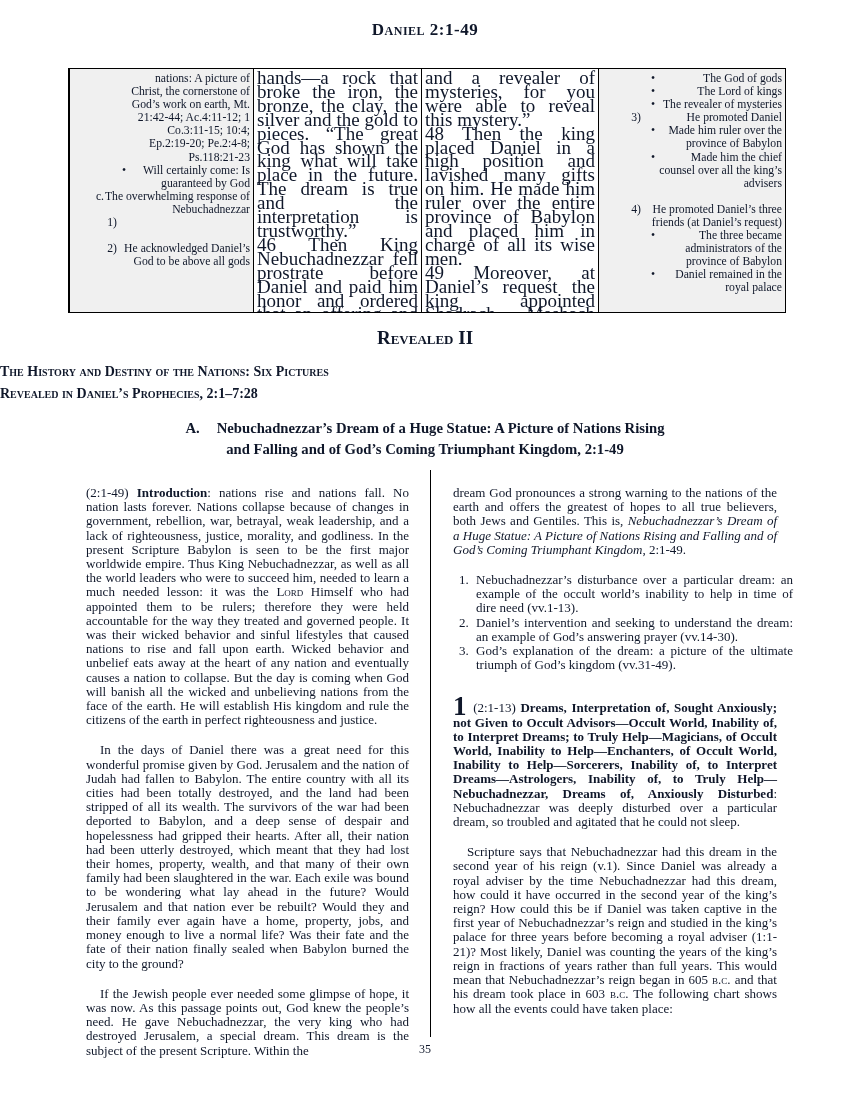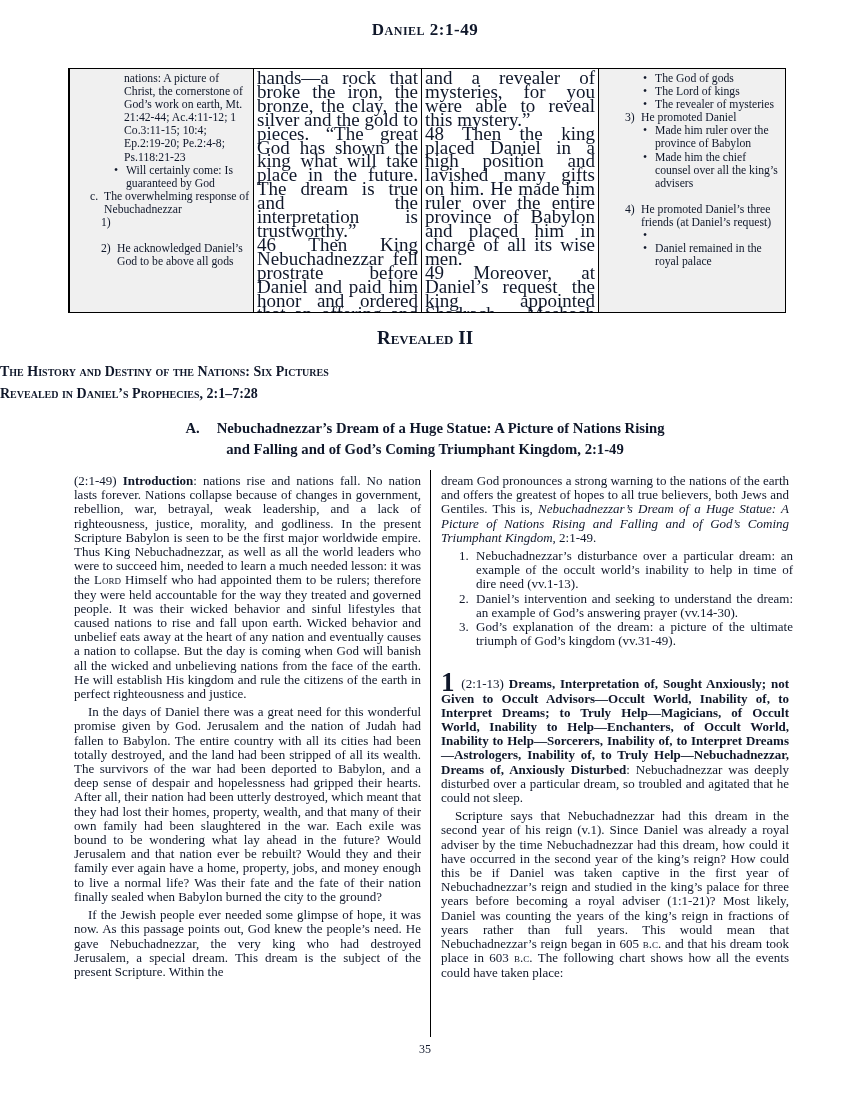--- a/index.html
+++ b/index.html
@@ -13,21 +13,21 @@
   }
   
   .outline-table {
     position:absolute; top:68px; left:68px; width:718px; height:245px;
     display:flex; box-sizing:border-box;
     border-top:1px solid #000; border-bottom:1px solid #000;
     border-left:2px solid #000; border-right:1px solid #000;
   }
   .ocell { box-sizing:border-box; overflow:hidden; }
   .ocell.sep { border-right:1px solid #000; }
-  .shaded { background:#f0f0f0; font-size:11.7px; line-height:13.1px; padding:3px 3px 3px 0; }
+  .shaded { background:#f0f0f0; font-size:11.7px; line-height:13.1px; padding:3px 3px 3px 0;text-align:right; }
   .scripture { background:#ffffff; font-size:19px; line-height:13.9px; padding:2px 3px; text-align:justify; }
   .scripture p { margin:0; }
   .c1 { flex:0 0 184px; } .c2 { flex:0 0 168px; } .c3 { flex:0 0 177px; } .c4 { flex:1 1 auto; }
   .oitem { display:flex; }
   .omark { flex:0 0 auto; }
   .otext { flex:1 1 auto; }
   .lvl-cont { padding-left:54px; }
   .lvl-b  { padding-left:44px; } .lvl-b .omark  { width:12px; }
   .lvl-c  { padding-left:20px; } .lvl-c .omark  { width:14px; }
   .lvl-n  { padding-left:31px; } .lvl-n .omark  { width:16px; }
@@ -46,21 +46,21 @@
   .section-heading {
     position:absolute; top:418px; left:0; width:100%; text-align:center;
     font-weight:bold; font-size:14.7px; line-height:20.5px;
   }
   .sec-letter { margin-right:17px; }
   
   .body-col { position:absolute; top:470px; font-size:13px; line-height:14.2px; text-align:justify; }
   .body-left  { left:70px;  width:355px; }
   .body-right { left:437px; width:356px; }
   .col-rule { position:absolute; left:430px; top:470px; width:1px; height:567px; background:#000; }
-  .para { margin:4px; }
+  .para { margin:16px; }
   .ind { text-indent:14px; }
   .sc { font-variant:small-caps; }
   .numitem { display:flex; padding-left:22px; }
   .numitem .num { flex:0 0 17px; }
   .numitem .ntext { flex:1 1 auto; text-align:justify; }
   .point { margin-top:27px; }
   .bignum { font-size:27px; font-weight:bold; line-height:14px; vertical-align:-3px; padding-right:2px; }
   .page-number { position:absolute; top:1042px; left:0; width:100%; text-align:center; font-size:12px; }
 </style>
 </head>
@@ -129,20 +129,21 @@
       <div class="oitem lvl-b4">
           <span class="omark">•</span>
           <span class="otext">Made him the chief counsel over all the king’s advisers</span>
         </div>
       <div class="oitem lvl-n4 gap">
           <span class="omark">4)</span>
           <span class="otext">He promoted Daniel’s three friends (at Daniel’s request)</span>
         </div>
       <div class="oitem lvl-b4">
           <span class="omark">•</span>
+          <span class="otext">The three became administrators of the province of Babylon</span>
         </div>
       <div class="oitem lvl-b4">
           <span class="omark">•</span>
           <span class="otext">Daniel remained in the royal palace</span>
         </div>
     </div>
 
   </div>
 
   <div class="division-title">Revealed II</div>

